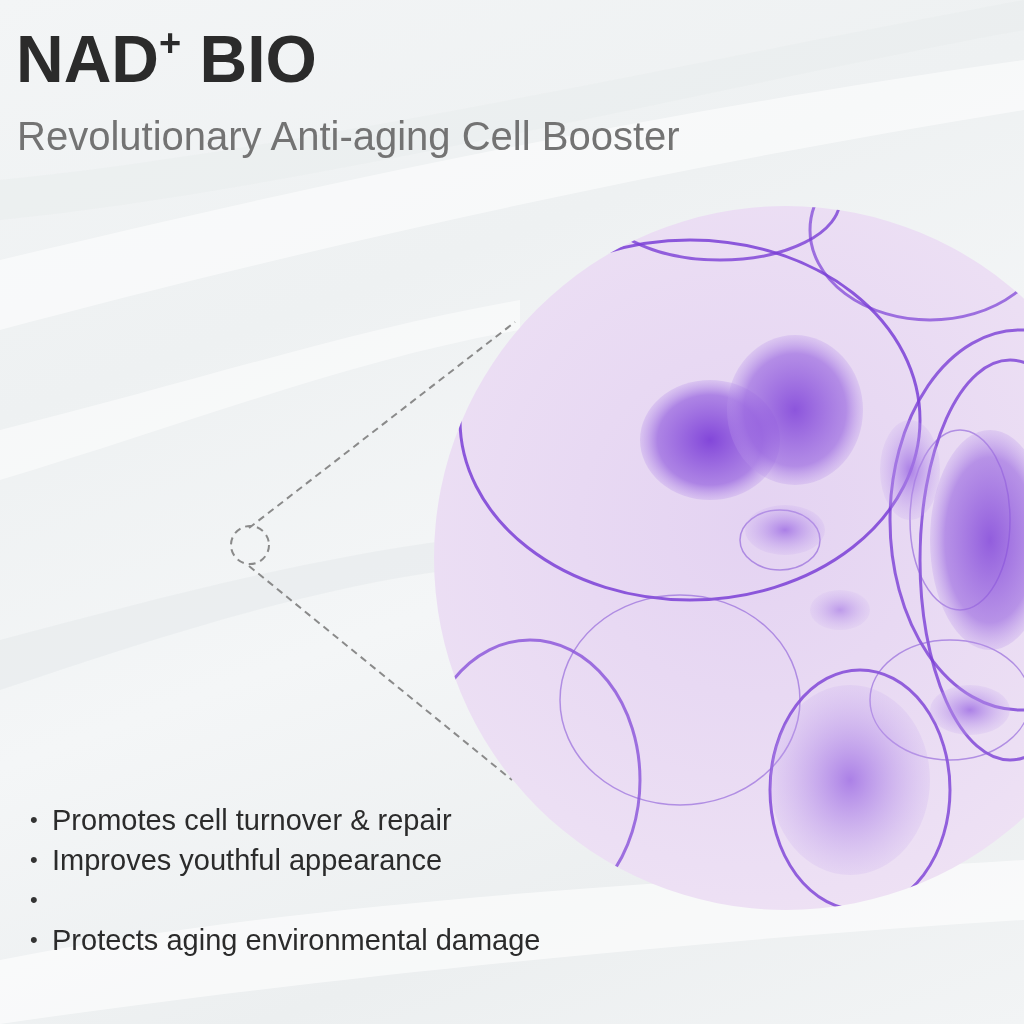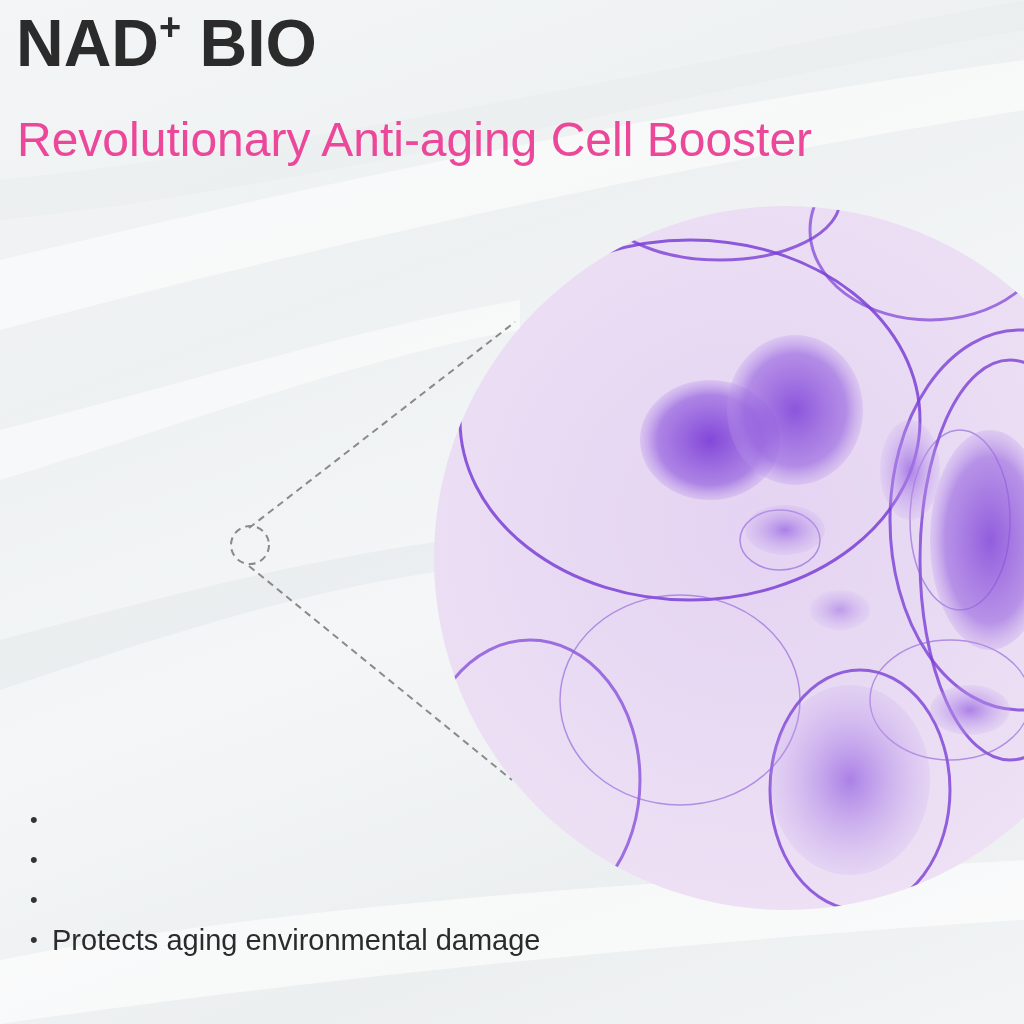--- a/index.html
+++ b/index.html
@@ -3,27 +3,27 @@
 <meta charset="utf-8">
 <style>
   html, body { margin:0; padding:0; }
   body {
     width:1024px; height:1024px; overflow:hidden; position:relative;
     background: linear-gradient(160deg, #f3f5f6 0%, #eef1f2 30%, #f4f6f7 55%, #eceff0 80%, #f2f4f5 100%);
     font-family: "Liberation Sans", sans-serif;
   }
   .silk { position:absolute; inset:0; pointer-events:none; }
   .title {
-    position:absolute; left:16px; top:10px; margin:0;
+    position:absolute; left:16px; top:26px; margin:0;
     font-size:66px; font-weight:bold; color:#2b2b2b; letter-spacing:0px; line-height:1;
   }
   .title sup { font-size:38px; vertical-align:top; position:relative; top:-2px; }
   .subtitle {
     position:absolute; left:17px; top:116px; margin:0;
-    font-size:48px; color:#ec4899; line-height:1;
+    font-size:40px; color:#737373; line-height:1;
   }
   .bullets {
     position:absolute; left:30px; top:800px; margin:0; padding:0; list-style:none;
   }
   .bullets li {
     font-size:29px; color:#2b2b2b; line-height:40px; height:40px; display:flex; align-items:center;
   }
   .bullets .dot { width:22px; font-size:22px; color:#333; }
   .circle-wrap { position:absolute; left:0; top:0; width:1024px; height:1024px; }
 </style>
@@ -100,23 +100,25 @@
     <ellipse cx="990" cy="540" rx="60" ry="110" fill="url(#blob)" opacity="0.85"></ellipse>
     <ellipse cx="910" cy="470" rx="30" ry="50" fill="url(#blobSoft)"></ellipse>
     <ellipse cx="970" cy="710" rx="40" ry="25" fill="url(#blobSoft)"></ellipse>
     <ellipse cx="840" cy="610" rx="30" ry="20" fill="url(#blobSoft)" opacity="0.7"></ellipse>
   </g>
 </svg>
 
 <ul class="bullets">
   <li>
       <span class="dot">•</span>
+      <span>Promotes cell turnover &amp; repair</span>
     </li>
   <li>
       <span class="dot">•</span>
+      <span>Improves youthful appearance</span>
     </li>
   <li>
       <span class="dot">•</span>
     </li>
   <li>
       <span class="dot">•</span>
       <span>Protects aging environmental damage</span>
     </li>
 </ul>
 

